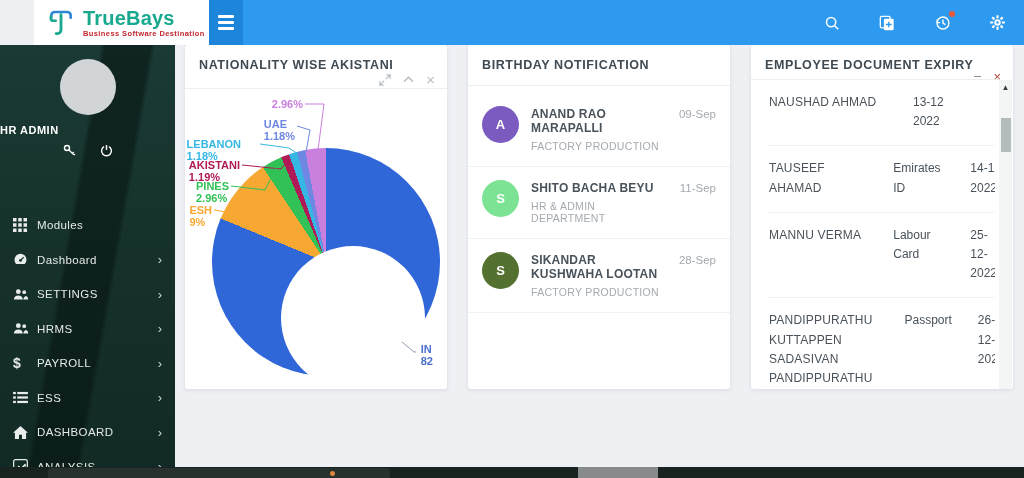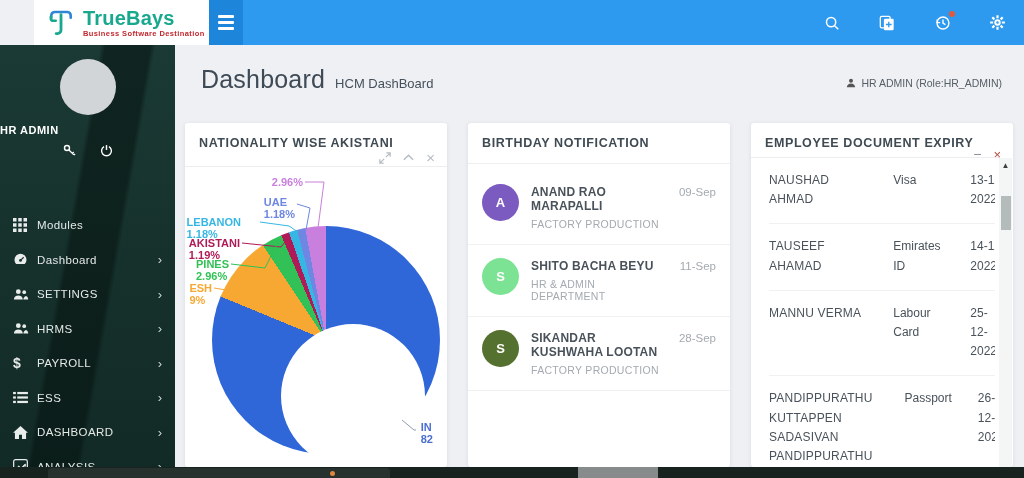--- a/index.html
+++ b/index.html
@@ -280,30 +280,20 @@
           </svg>
         </span>
         <span class="mi-label">ANALYSIS</span>
         <span class="mi-chevron">›</span>
       </div>
 
   </div>
 </div>
 
 <div class="main">
-  <div class="page-header">
-    <span class="ph-title">Dashboard</span><span class="ph-sub">HCM DashBoard</span>
-    <span class="ph-user">
-      <svg viewBox="0 0 12 12" width="10" height="10">
-          <circle cx="6" cy="3.2" r="2.4" fill="#555"></circle>
-          <path d="M1 11c.4-2.8 2.4-4.3 5-4.3s4.6 1.5 5 4.3z" fill="#555"></path>
-        </svg>
-      <span>HR ADMIN (Role:HR_ADMIN)</span>
-    </span>
-  </div>
 
   <div class="cards">
 
     <div class="card">
       <div class="card-title">NATIONALITY WISE AKISTANI</div>
       <div class="card-hdr-icons">
         <span class="hic">
           <svg viewBox="0 0 14 14" width="12" height="12">
               <g stroke="#b7bdc3" stroke-width="1.5" fill="none">
                 <path d="M8.6 1H13v4.4M13 1L8 6M5.4 13H1V8.6M1 13l5-5"></path>
@@ -399,21 +389,20 @@
     <div class="card">
       <div class="card-title">EMPLOYEE DOCUMENT EXPIRY</div>
       <div class="card-hdr-icons" style="top:24px;">
         <span class="hic" style="font-size:14px;color:#8a9097;">−</span>
         <span class="hic" style="font-size: 13px; color: rgb(177, 74, 63);">×</span>
       </div>
       <div class="expiry-scroll">
 
           <div class="exp-row">
             <div class="exp-name">NAUSHAD AHMAD</div>
-            <div class="exp-doc">Visa</div>
             <div class="exp-date">
               <div>13-12-</div>
               <div>2022</div>
             </div>
           </div>
 
           <div class="exp-row">
             <div class="exp-name">TAUSEEF AHAMAD</div>
             <div class="exp-doc">Emirates ID</div>
             <div class="exp-date">

